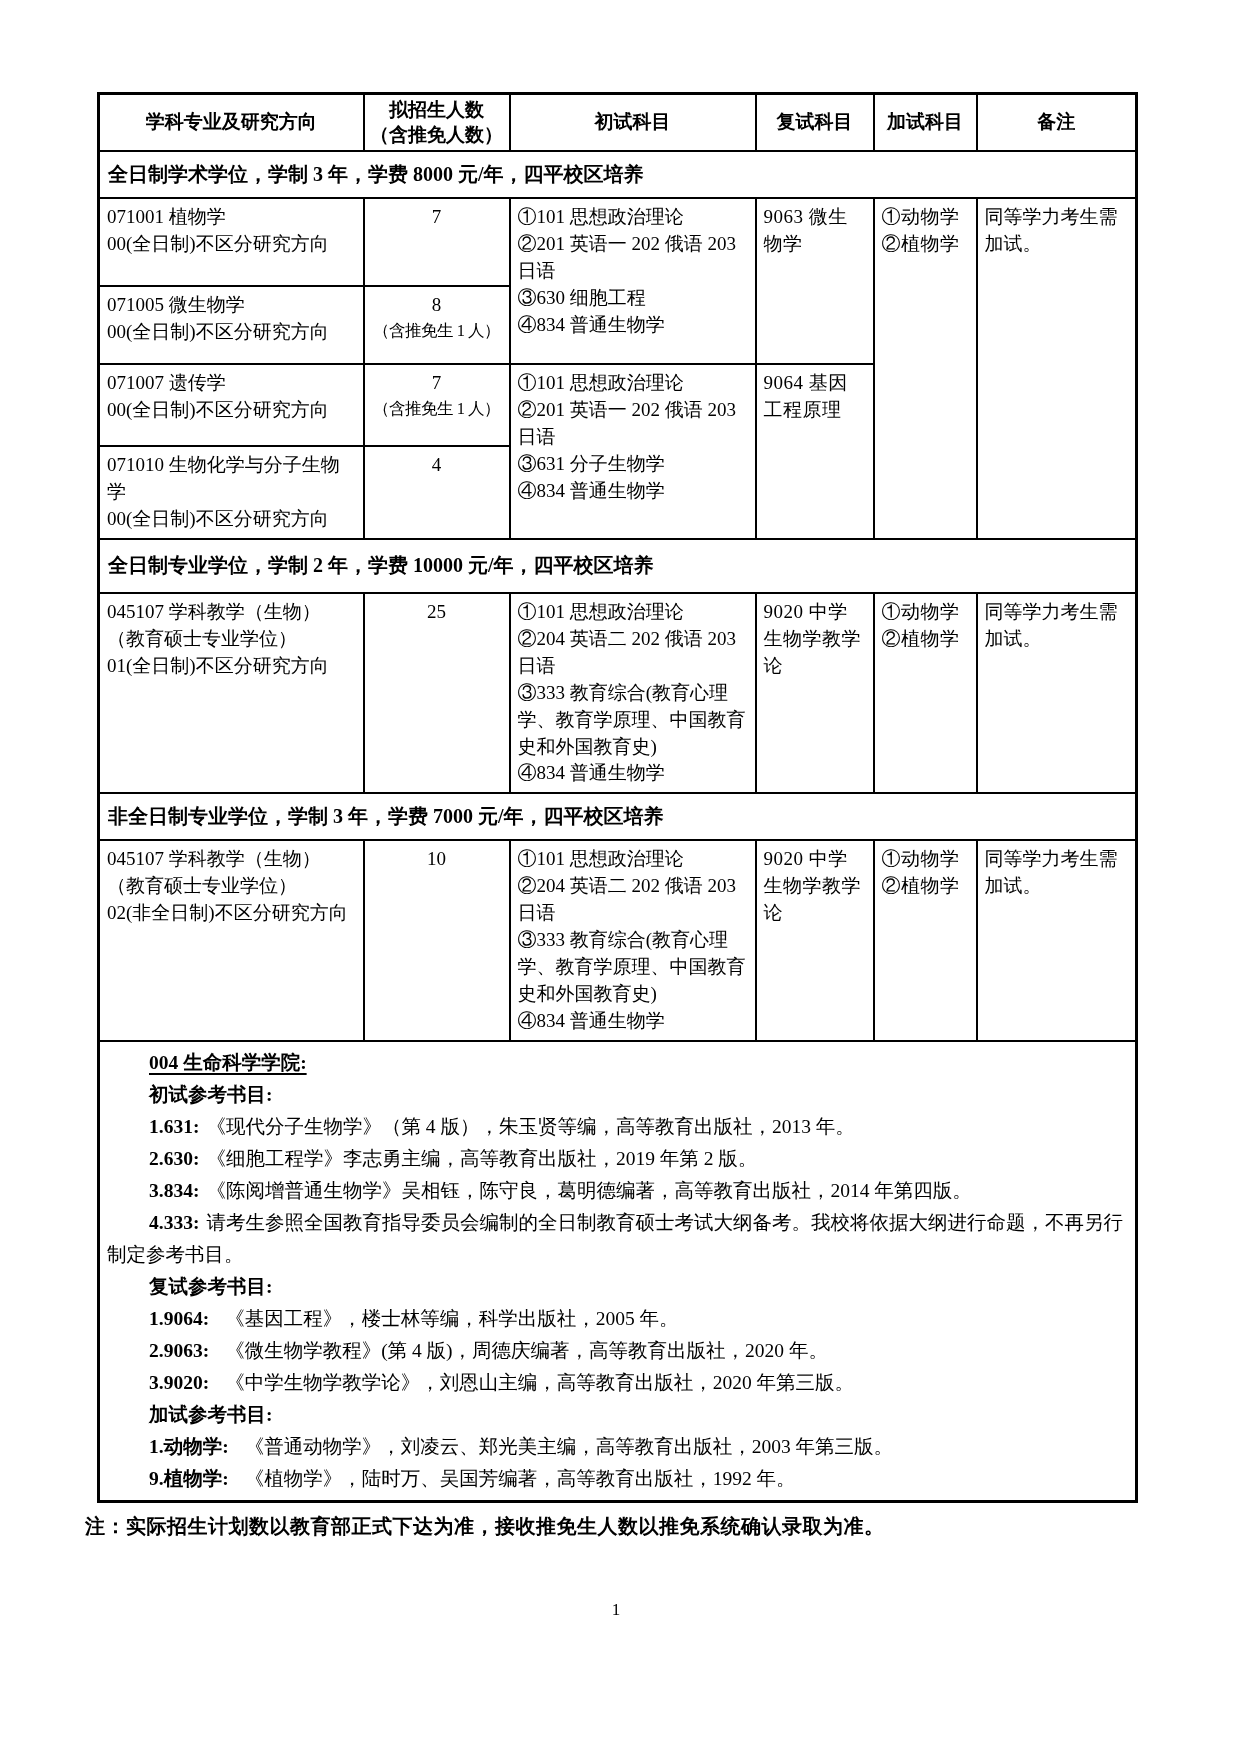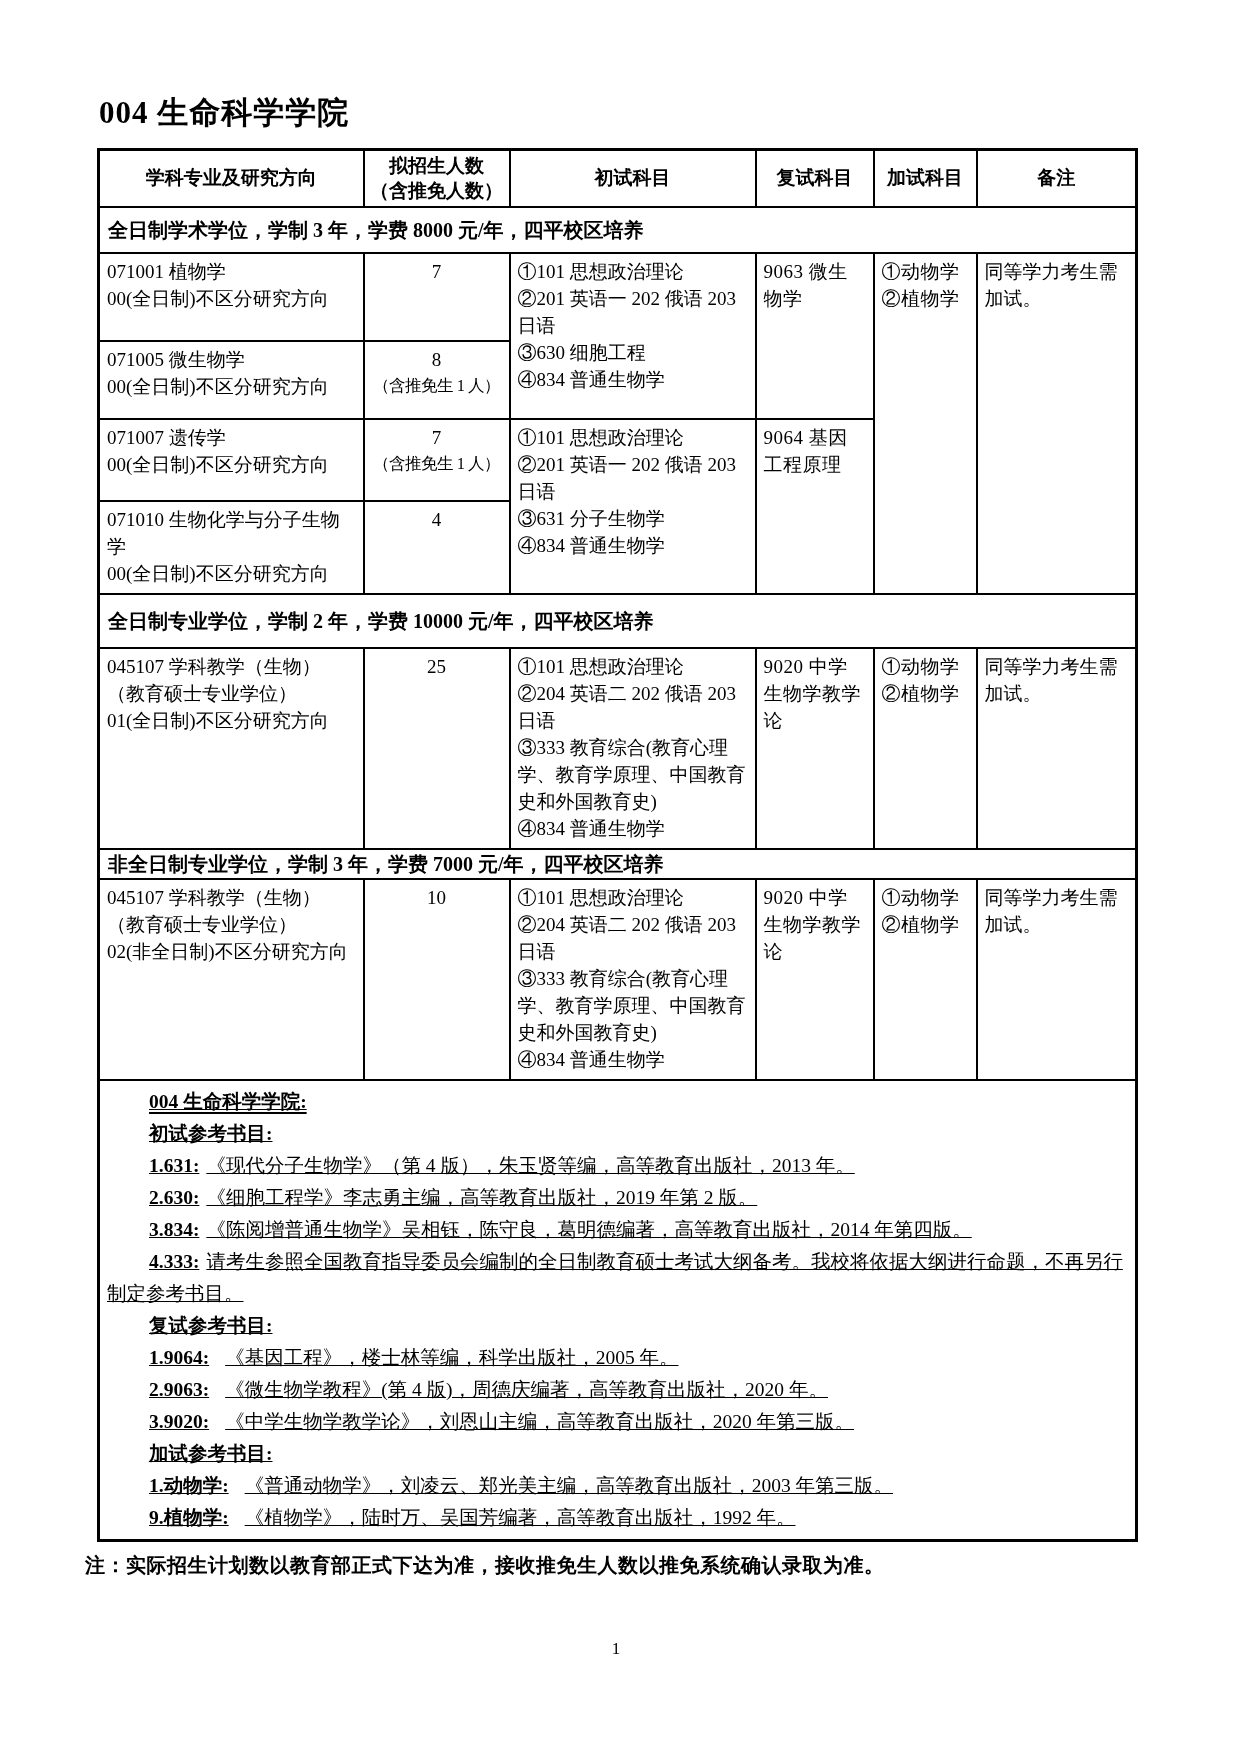--- a/index.html
+++ b/index.html
@@ -26,44 +26,43 @@
     vertical-align:top;
     word-break:break-all;
   }
   table.adm th {
     text-align:center; vertical-align:middle;
     font-weight:bold; padding:3px 2px; line-height:1.3;
   }
   .ml { white-space:pre-line; }
   tr.bar td {
     font-weight:bold; font-size:20px;
-    vertical-align:middle; padding:0 8px;
+    vertical-align:middle; padding:8px 8px;
   }
   td.quota { text-align:center; vertical-align:middle; padding:2px; }
   td.quota .qnote { font-size:16.5px; letter-spacing:-0.5px; white-space:nowrap; }
   td.exam { text-align:left;margin-top:44px; }
   td.retest, td.extra { letter-spacing:0.5px; }
-  td.notes-cell { padding:16px 14px 10px 13px;text-decoration:underline; }
+  td.notes-cell { padding:16px 14px 10px 13px; }
   .notes p { margin:0; font-size:19.5px; line-height:32px; text-indent:42px; text-align:left; }
   .notes .b { font-weight:bold; }
   .notes .lbl { font-weight:bold; margin-right:7px; }
   .notes .lblw { font-weight:bold; margin-right:16px; }
   .notes .head-underline { font-weight:bold; text-decoration:underline; text-decoration-thickness:2px; text-underline-offset:4px; }
   .foot-note {
     margin:10px 0 0 -12px;
     font-weight:bold; font-size:20px; letter-spacing:0.5px;
   }
   .page-num { text-align:center; margin-top:60px; font-size:17px; }
 </style>
 </head>
 <body>
 
 <div class="page">
 
-  <h1 class="doc-title">004 生命科学学院</h1>
 
   <table class="adm">
     <colgroup>
       <col style="width:265px">
         <col style="width:146px">
         <col style="width:246px">
       <col style="width:118px">
         <col style="width:103px">
         <col style="width:160px">
     </colgroup>

